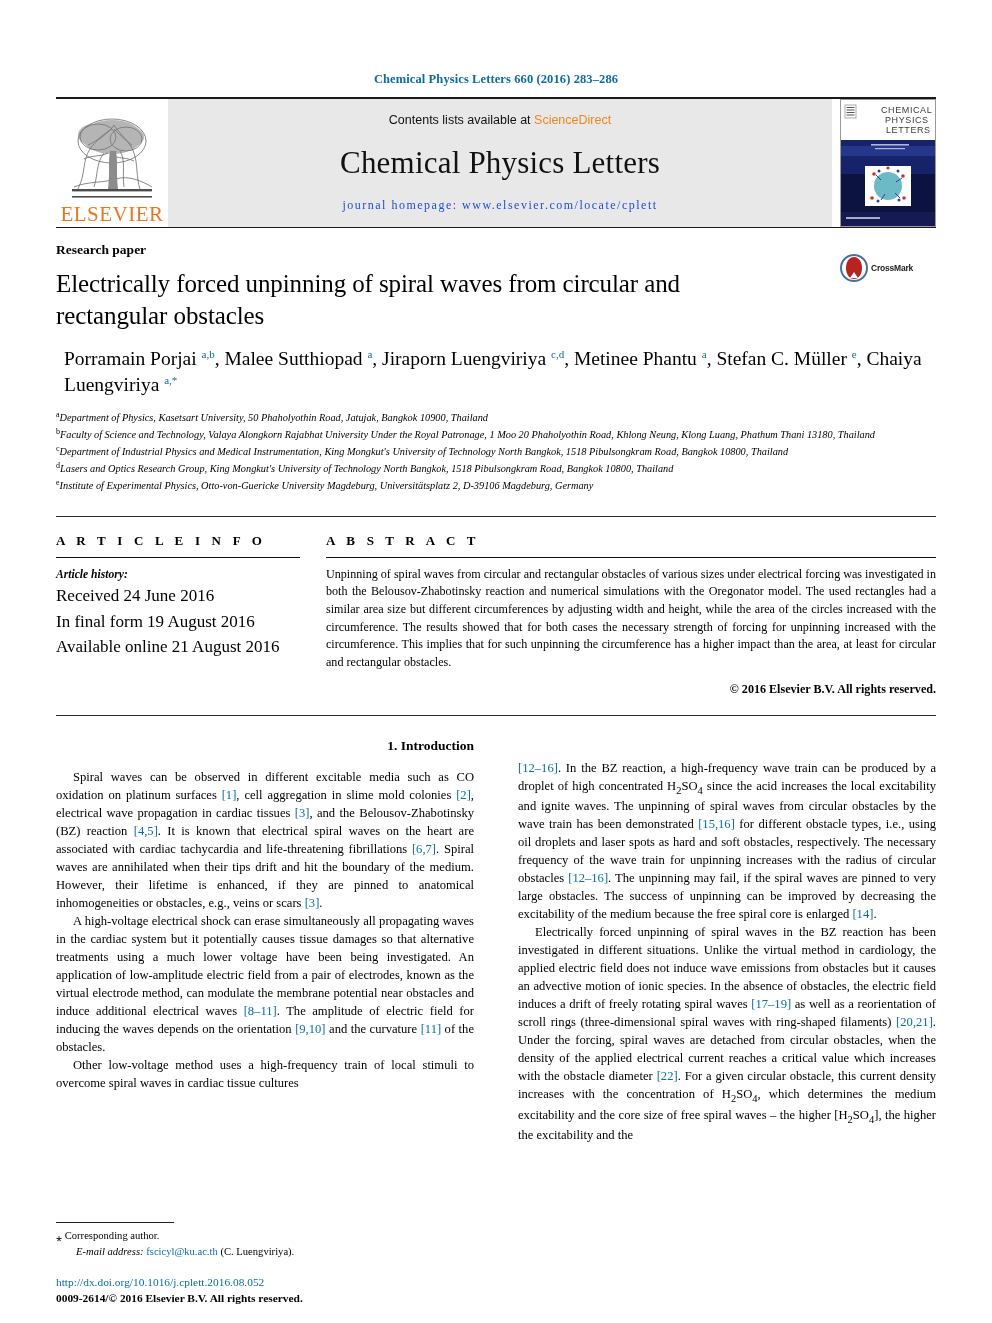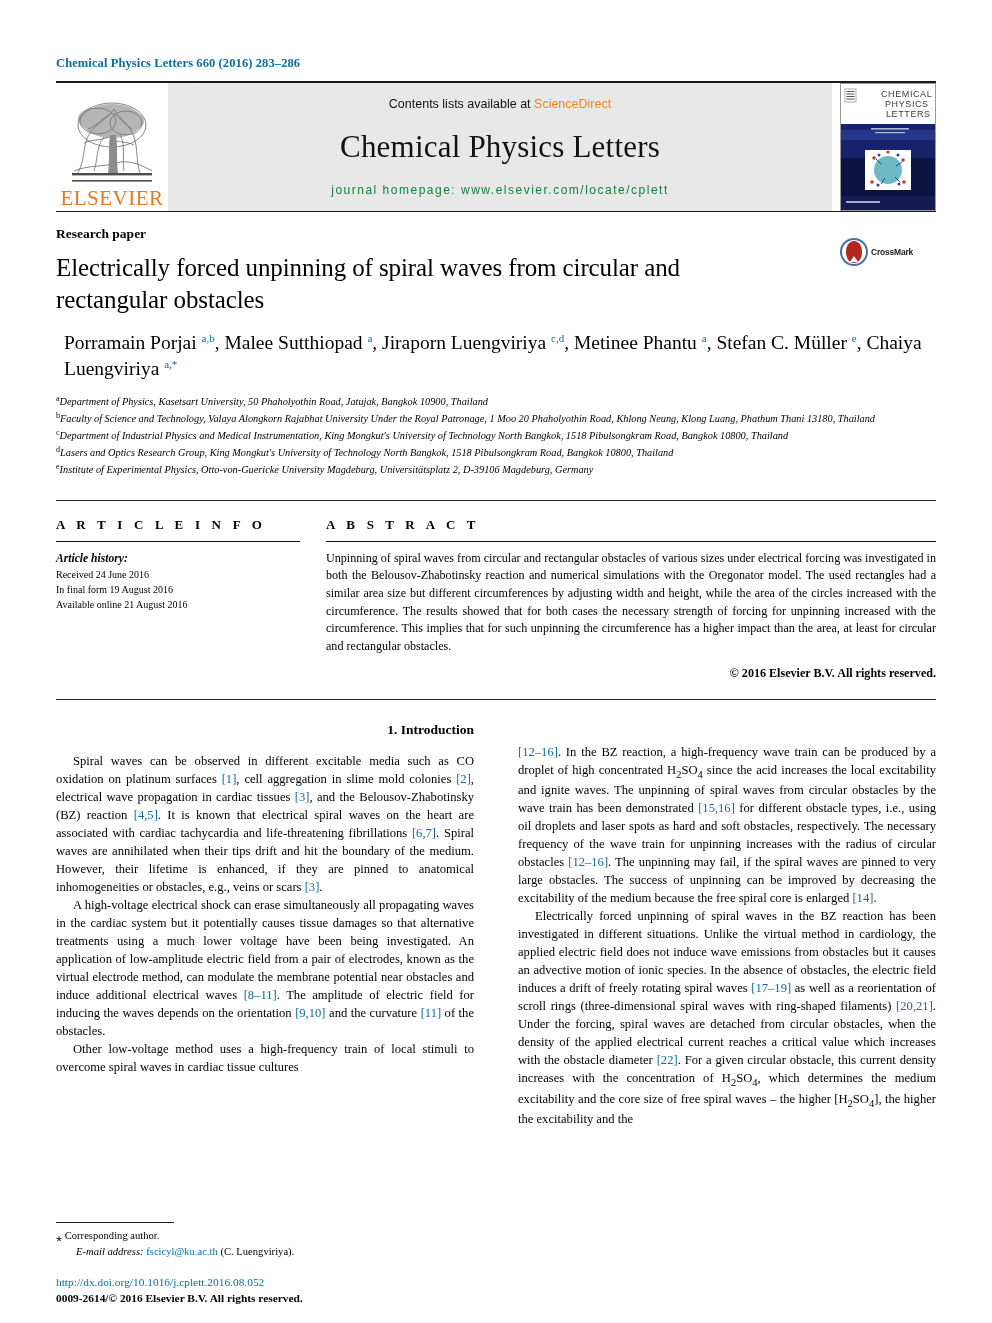--- a/index.html
+++ b/index.html
@@ -18,26 +18,27 @@
   .page {
     position: relative;
     width: 992px;
     height: 1323px;
     box-sizing: border-box;
     padding: 0 56px;
   }
 
   
   .running-head {
+    text-align: center;
     color: #0b6ca0;
     font-family: "Liberation Serif", serif;
     font-weight: bold;
     font-size: 12.5px;
     letter-spacing: .1px;
-    padding-top: 56px;
+    padding-top: 72px;
   }
 
   
   .masthead {
     margin-top: 10px;
     border-top: 2.2px solid #1a1a1a;
     display: flex;
     align-items: stretch;
     height: 128px;
   }
@@ -79,23 +80,23 @@
   .contents-line .sd {
     color: #f0861b;
   }
   .journal-title {
     font-family: "Liberation Serif", serif;
     font-size: 31px;
     color: #111;
     letter-spacing: .2px;
   }
   .homepage-line {
-    font-family: Liberation Sans, sans-serif;
+    font-family: Liberation Serif, serif;
     font-size: 12px;
-    color: #15803d;
+    color: #1d4ed8;
     letter-spacing: 1.5px;
   }
   .masthead-cover {
     width: 96px;
     flex: 0 0 96px;
     margin-left: 8px;
     border: 1px solid #9a9a9a;
     box-sizing: border-box;
     overflow: hidden;
     background: #fff;
@@ -193,21 +194,21 @@
     border-top: 1.6px solid #111;
     margin-bottom: 8px;
   }
   .hist-label {
     font-style: italic;
     font-weight: bold;
     font-size: 11.6px;
     line-height: 1.5;
   }
   .hist-line {
-    font-size: 10px;
+    font-size: 17px;
     line-height: 1.5;
   }
   .abstract-text {
     font-size: 12.1px;
     line-height: 1.46;
     text-align: justify;
     margin: 0;
   }
   .copyright {
     font-size: 12.1px;

